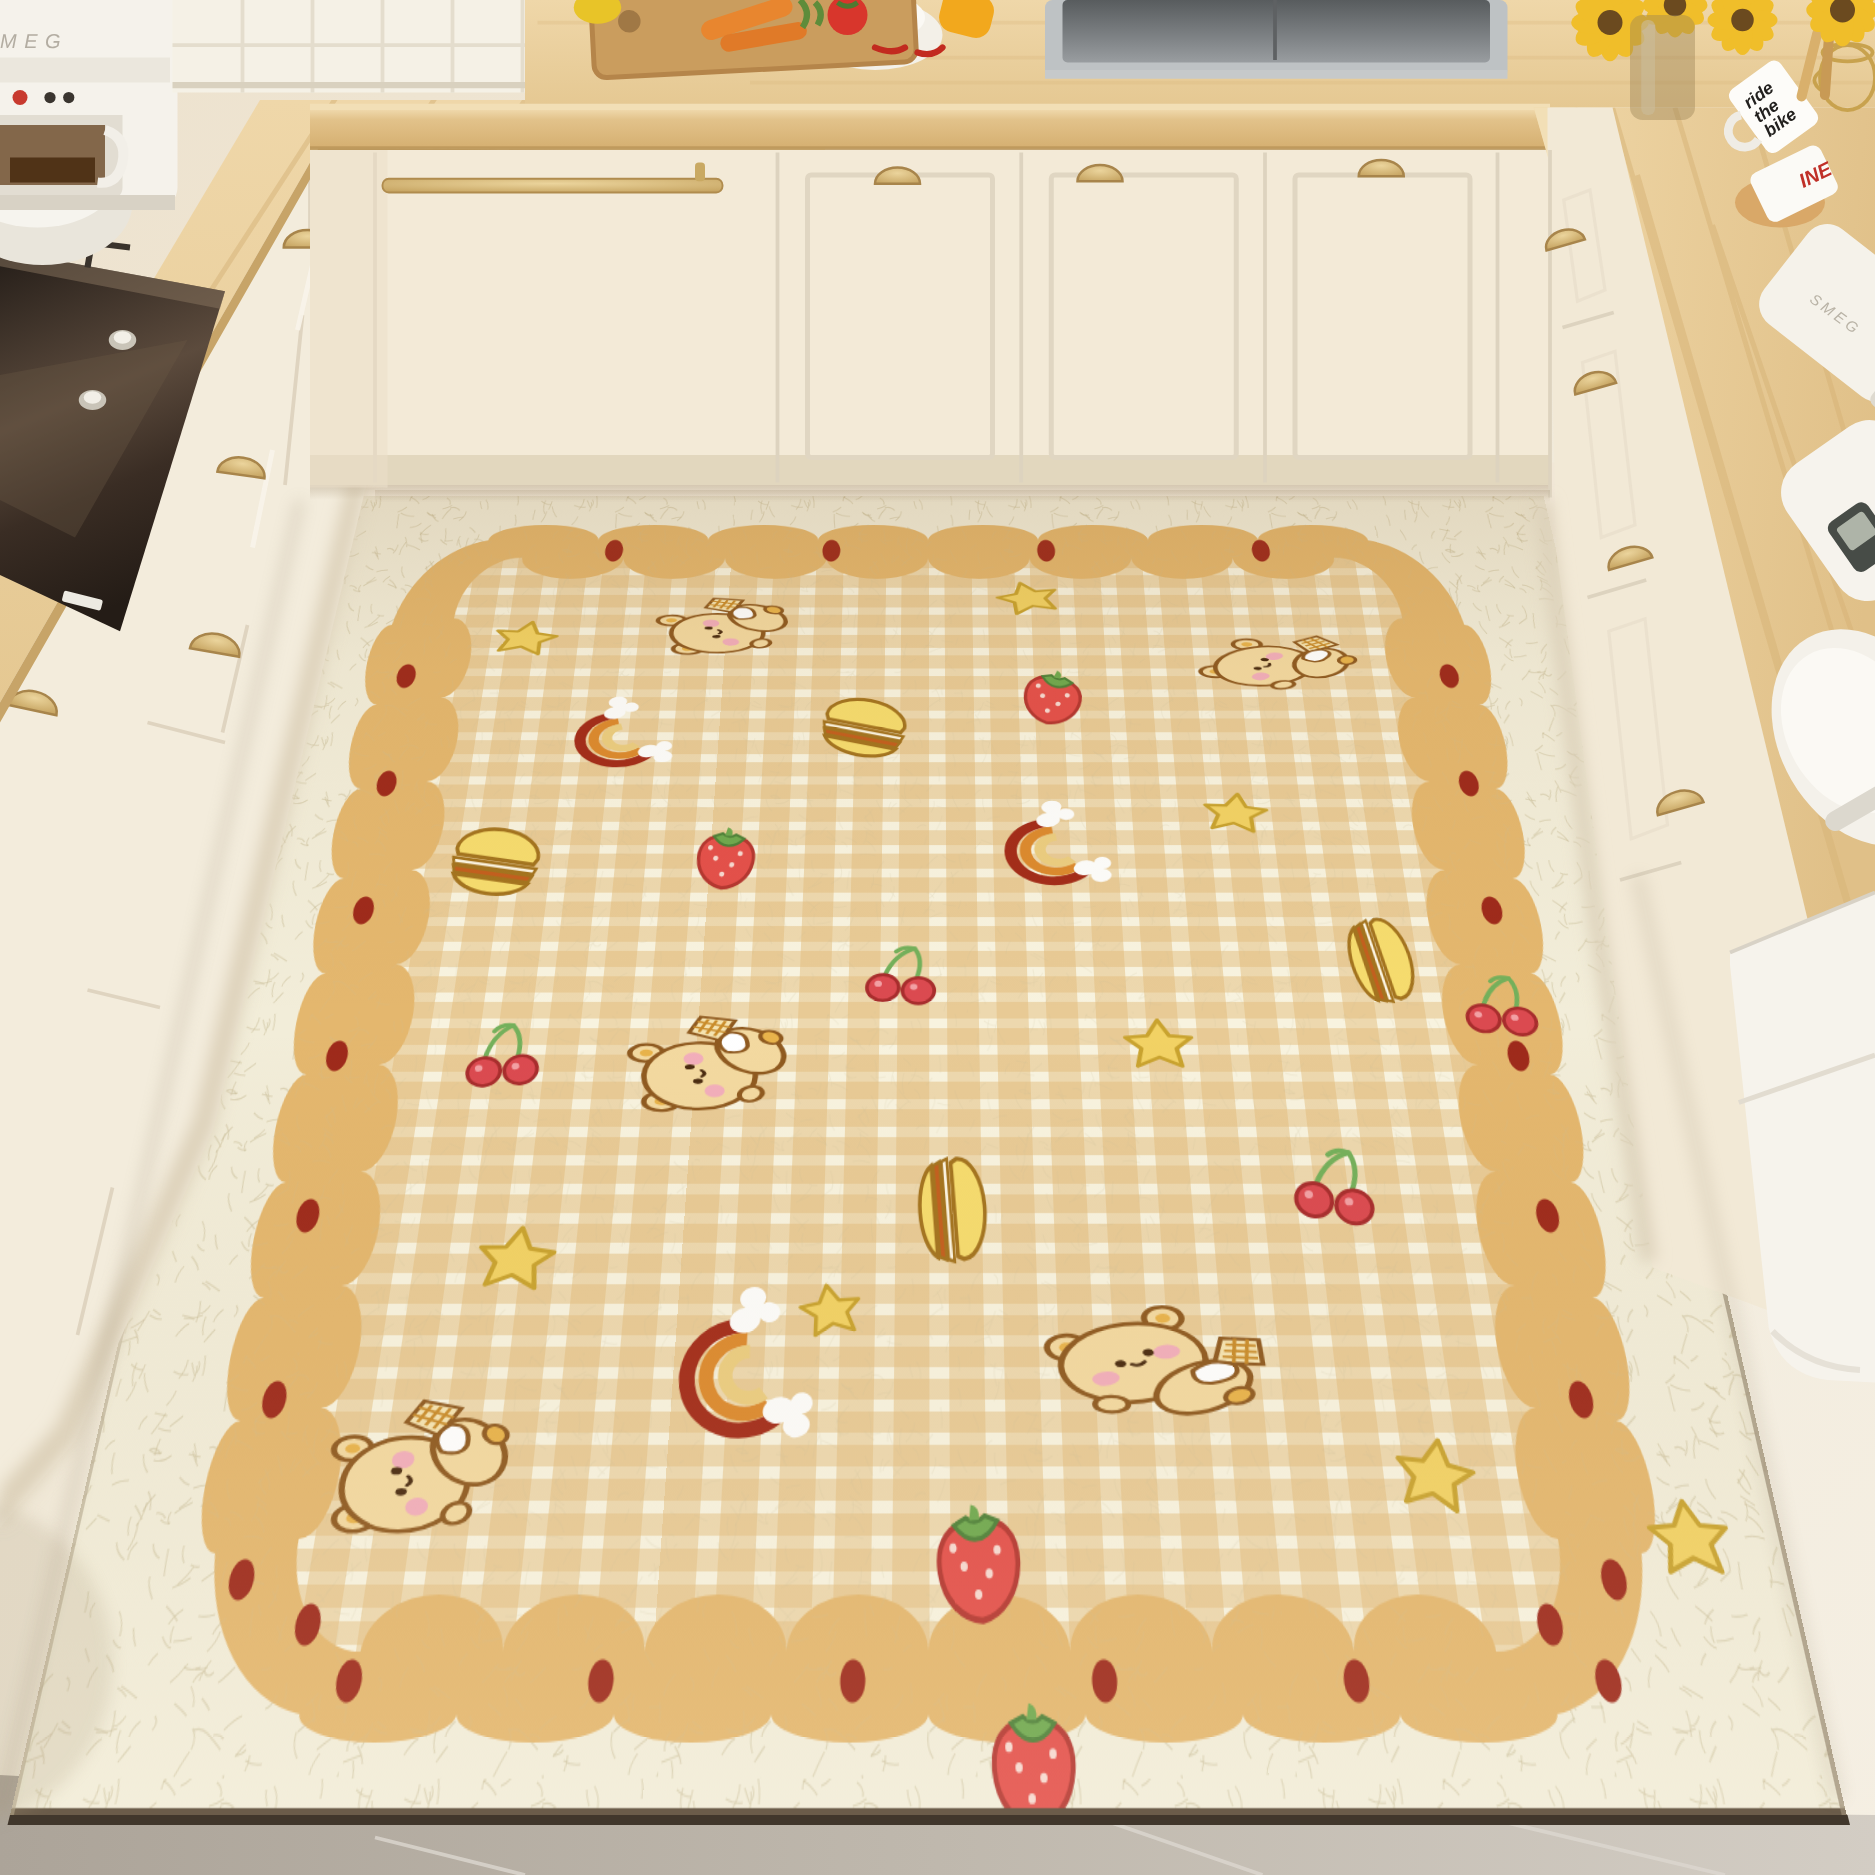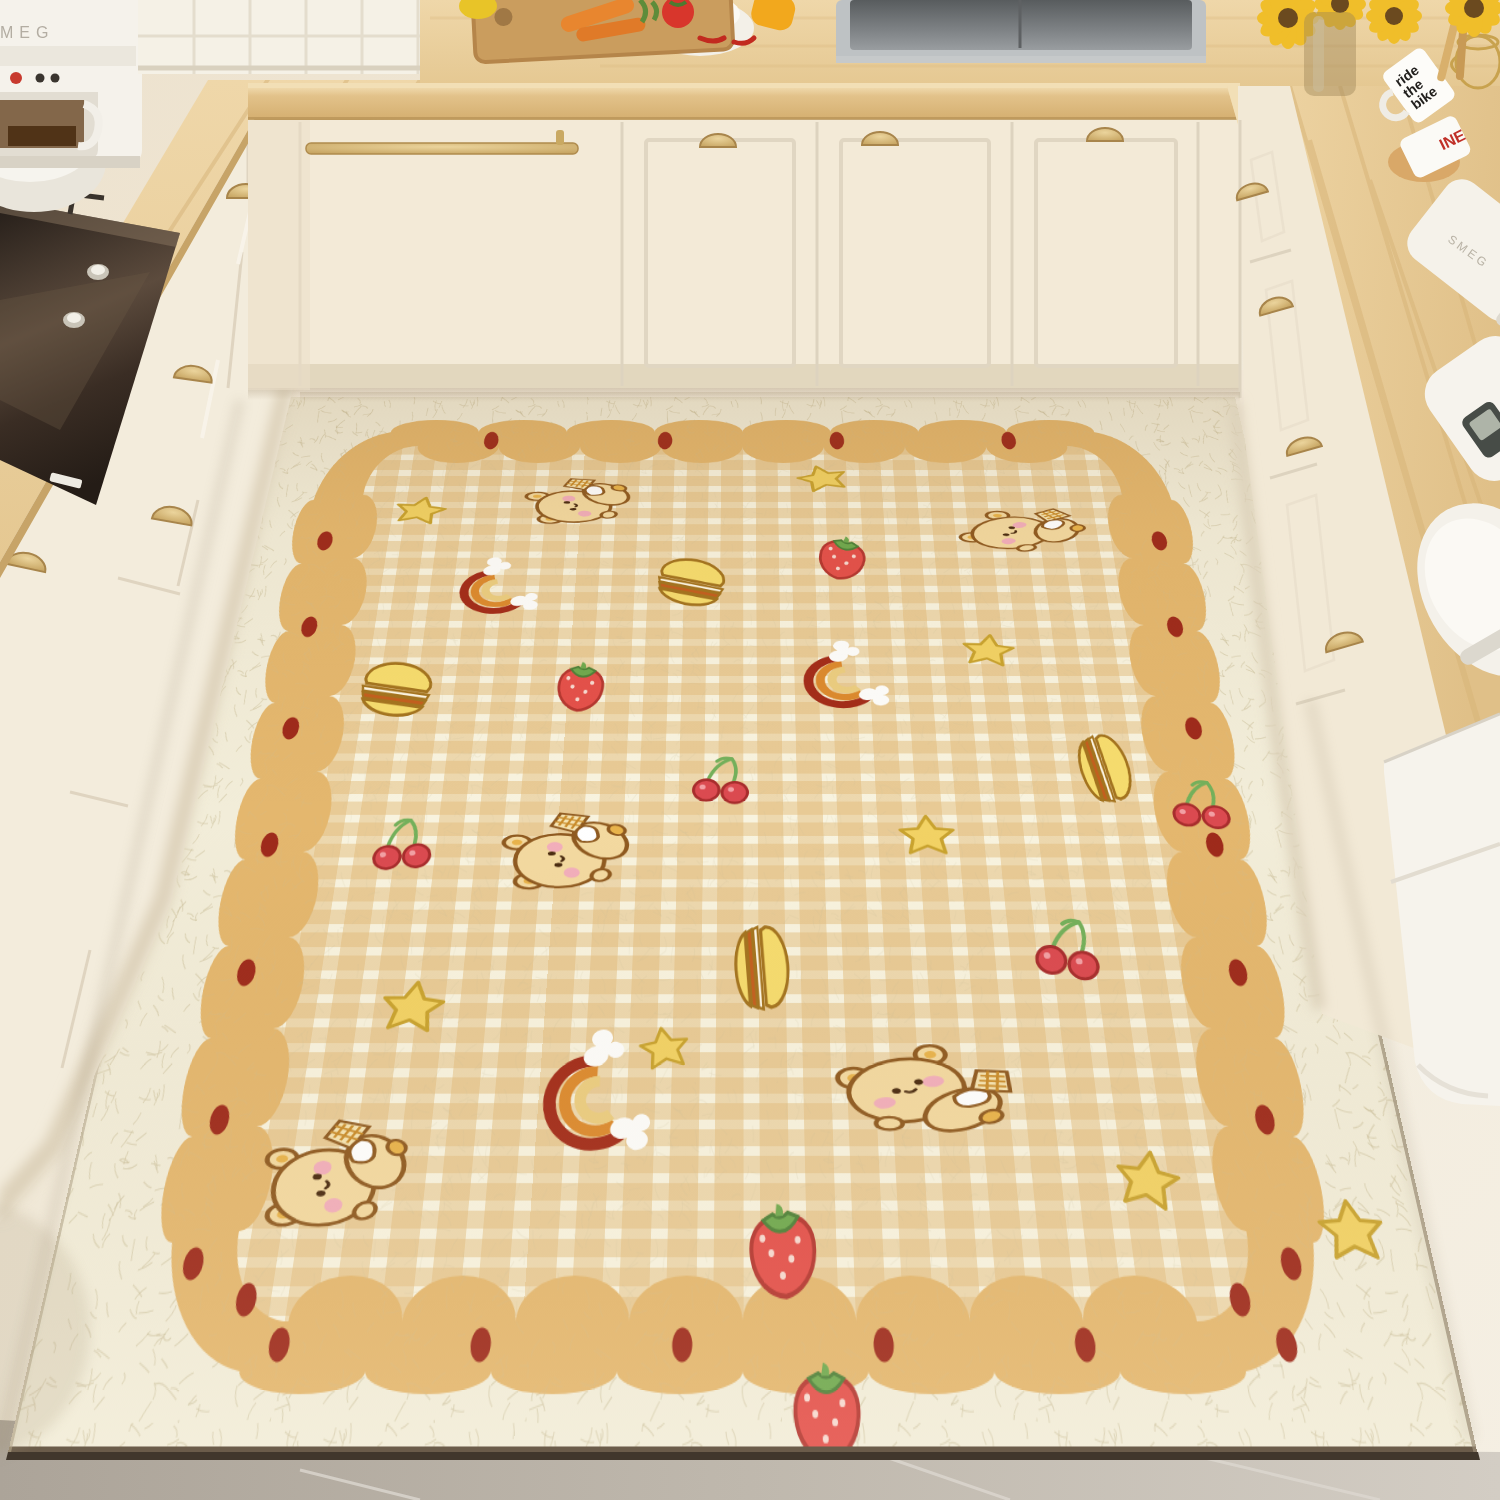--- a/index.html
+++ b/index.html
@@ -1,15 +1,15 @@
 <!DOCTYPE html>
 <html><head><meta charset="utf-8">
 <style>
 html,body{margin:0;padding:0;width:1500px;height:1500px;overflow:hidden;background:#EFE9DB;font-family:"Liberation Sans",sans-serif;}
-#scene{position:relative;width:1500px;height:1500px;}
+#scene{position:relative;width:1500px;height:1500px;font-style:italic;}
 #bg,#fg{position:absolute;left:0;top:0;}
 #matwrap{position:absolute;left:0;top:0;width:1480px;height:1060px;transform-origin:0 0;transform:matrix3d(0.665541,0.000000,0.000000,0.000000,-0.230792,0.543971,0.000000,-0.000311,0.000000,0.000000,1.000000,0.000000,250.000000,397.000000,0.000000,1.000000);}
 </style></head>
 <body>
 <div id="scene">
 
 <div id="bg"><svg xmlns="http://www.w3.org/2000/svg" width="1500" height="1500" viewBox="0 0 1500 1500">
 <defs>
 <linearGradient id="marb" x1="0" y1="0" x2="1" y2="0">
 <stop offset="0" stop-color="#ACA499"></stop>

